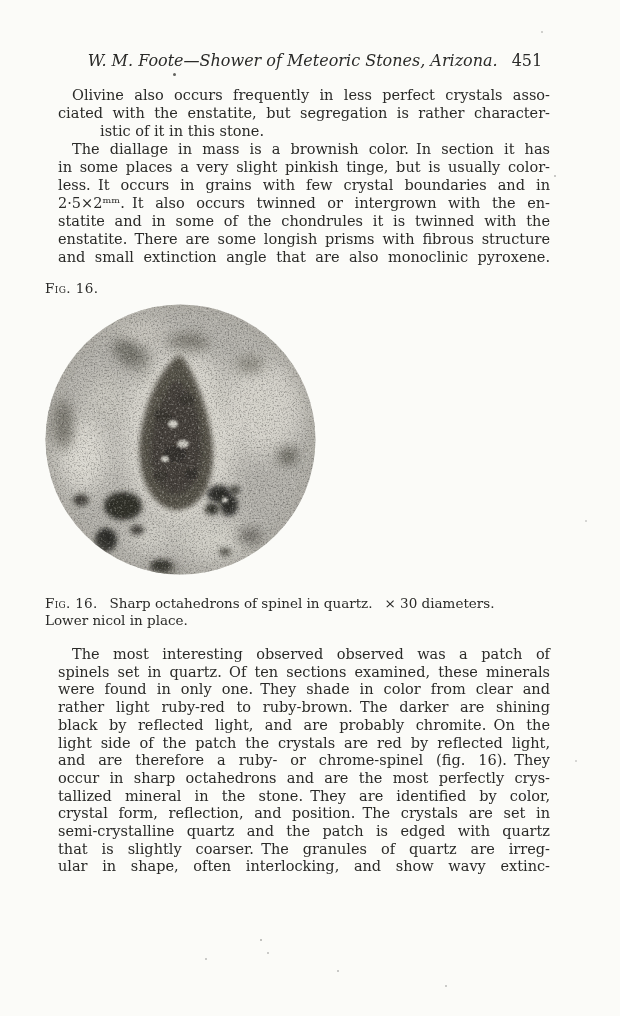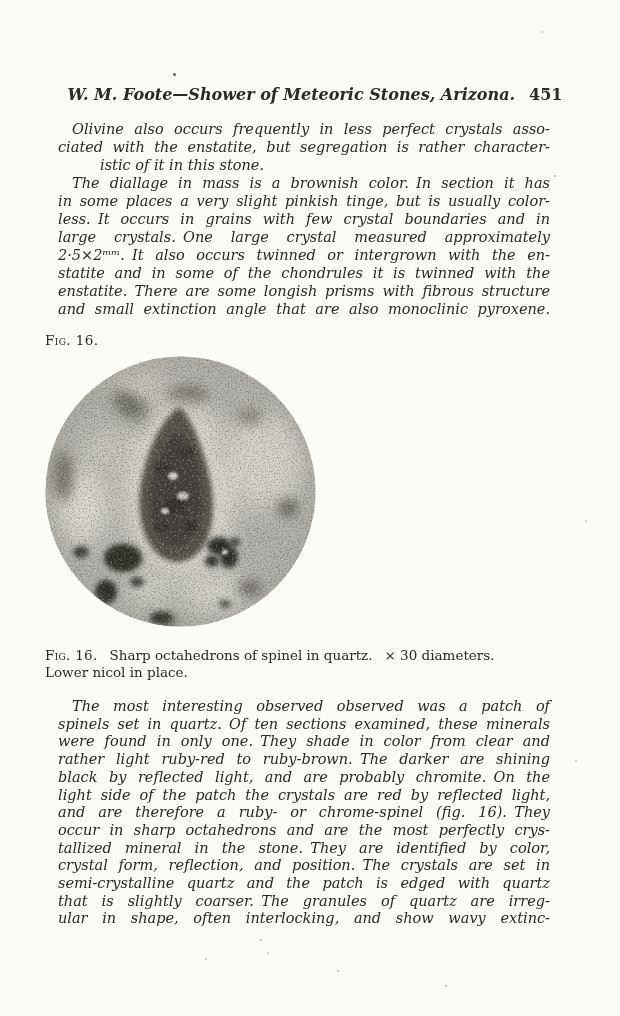--- a/index.html
+++ b/index.html
@@ -3,29 +3,29 @@
 <meta charset="utf-8">
 <style>
   * { margin:0; padding:0; box-sizing:border-box; }
   html,body { width:620px; }
   body { font-family:"DejaVu Serif","Liberation Serif",serif; background:#e9e9e7; }
   .page {
     position:relative; width:620px; height:1016px;
     background:#fbfbf8; color:#2a2a28; overflow:hidden;
   }
   .running-head {
-    margin:85px 48px 0 58px; text-align:center;
-    font-size:16px; font-style:italic; white-space:nowrap;font-weight:bold;
+    margin:51px 48px 0 58px; text-align:center;
+    font-size:16px; font-style:italic; white-space:nowrap;
   }
   .page-num { font-style:normal; margin-left:14px; }
   .page-body { margin-left:58px; width:492px; }
   .para { font-size:14.5px; line-height:18px; }
   .para.p-first { margin-top:16px; }
   .para.p-last { margin-top:18px; line-height:17.7px; }
-  .tline { text-align:justify; text-align-last:justify; white-space:nowrap;font-style:italic; }
+  .tline { text-align:justify; text-align-last:justify; white-space:nowrap; }
   .tline.left { text-align-last:left;margin-left:42px; }
   .para .tline:first-child { text-indent:14px; }
   .figure-block { margin-left:-13px; width:492px; }
   .fig-label { margin-top:14px; font-size:13.5px; line-height:16px; font-variant:small-caps; letter-spacing:.4px; }
   .photo-wrap { margin-top:8px; display:inline-block; line-height:0; }
   .figure-caption { margin-top:16px; font-size:13.5px; line-height:16.5px; }
   .cap-label { font-variant:small-caps; letter-spacing:.3px; }
   .cap-gap { display:inline-block; width:12px; }
   .speck { position:absolute; background:#3d3d3a; border-radius:50%; }
 </style>
@@ -43,21 +43,20 @@
     <div class="para p-first">
         <div class="tline">Olivine also occurs frequently in less perfect crystals asso-</div>
         <div class="tline">ciated with the enstatite, but segregation is rather character-</div>
         <div class="tline left">istic of it in this stone.</div>
       </div>
 
     <div class="para">
         <div class="tline">The diallage in mass is a brownish color. In section it has</div>
         <div class="tline">in some places a very slight pinkish tinge, but is usually color-</div>
         <div class="tline">less. It occurs in grains with few crystal boundaries and in</div>
-        <div class="tline">large crystals. One large crystal measured approximately</div>
         <div class="tline">2·5×2ᵐᵐ. It also occurs twinned or intergrown with the en-</div>
         <div class="tline">statite and in some of the chondrules it is twinned with the</div>
         <div class="tline">enstatite. There are some longish prisms with fibrous structure</div>
         <div class="tline">and small extinction angle that are also monoclinic pyroxene.</div>
       </div>
 
     <div class="figure-block">
       <div class="fig-label">Fig. 16.</div>
 
       <div class="photo-wrap">

